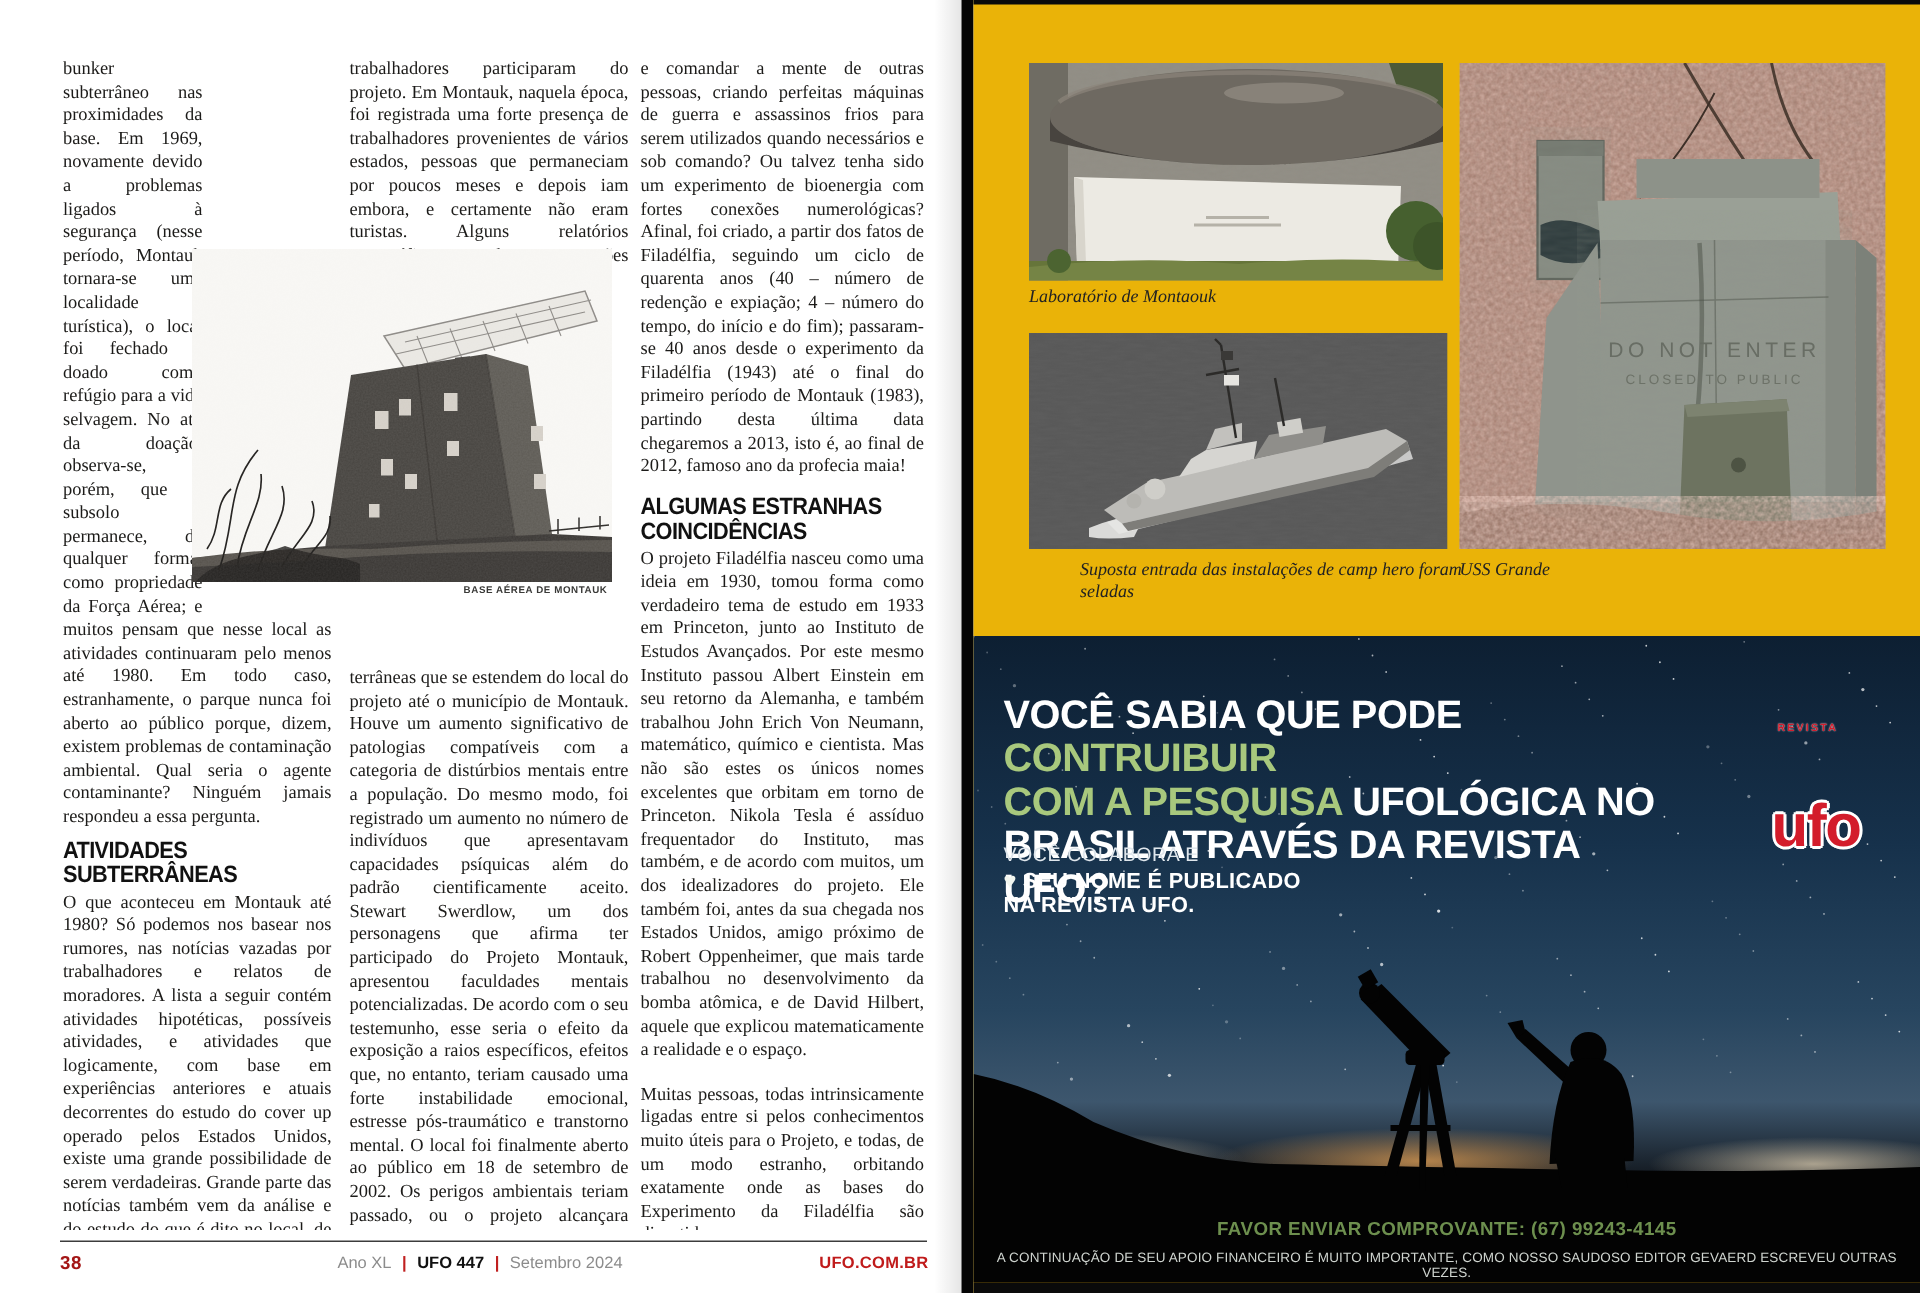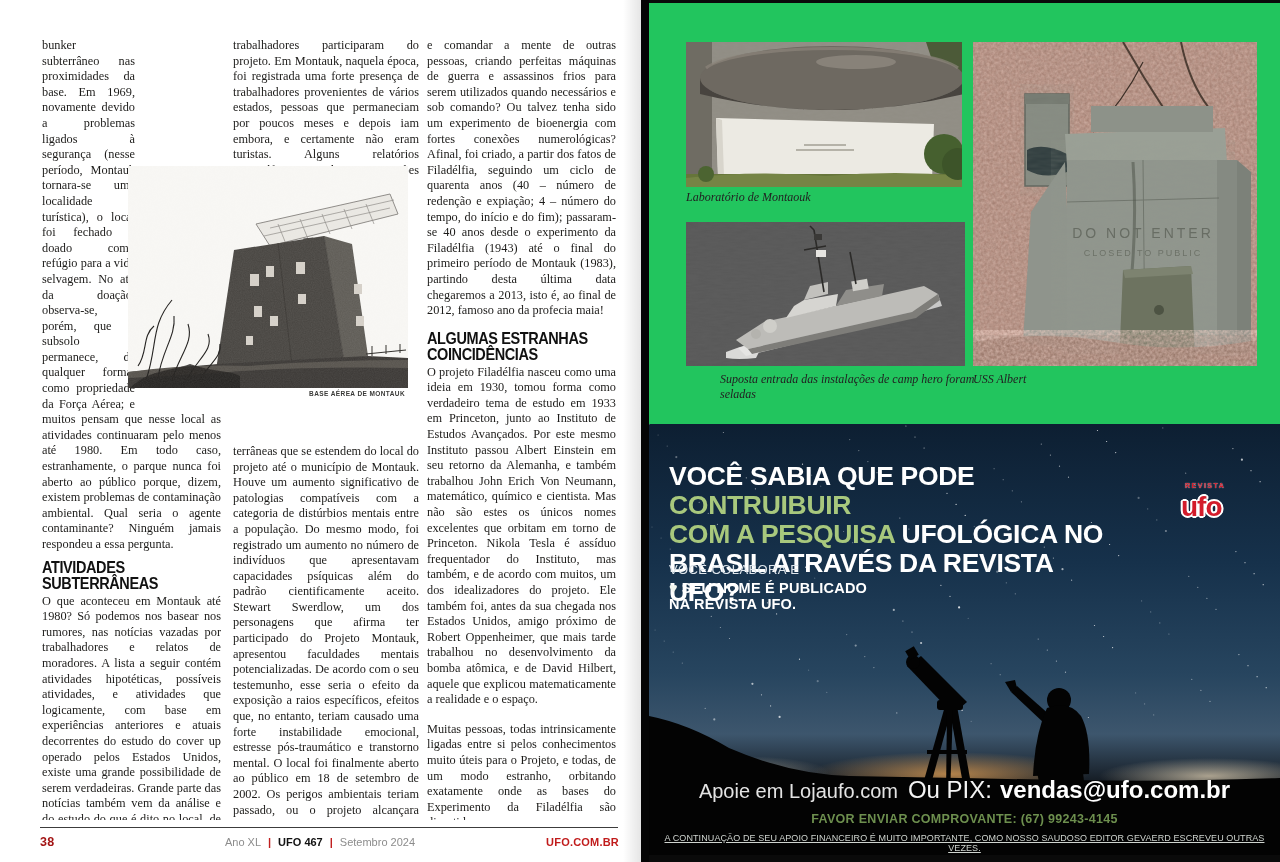--- a/index.html
+++ b/index.html
@@ -4,21 +4,21 @@
 <style>
   * { margin:0; padding:0; box-sizing:border-box; }
   html,body { width:1280px; height:862px; background:#ffffff; overflow:hidden; }
   body { font-family:"Liberation Serif", serif; color:#1c1b19; }
 
   .spread { position:relative; width:1280px; height:862px; background:#fff; }
 
   
   .page-left  { position:absolute; left:0; top:0; width:641px; height:862px; background:#fff; }
   .gutter     { position:absolute; left:641px; top:0; width:8px; height:862px; background:#050505; }
-  .page-right { position:absolute; left:649px; top:0; width:631px; height:862px; background:#22c55e; }
+  .page-right { position:absolute; left:649px; top:0; width:631px; height:862px; background:#eab308; }
   .edge-top    { position:absolute; left:0; top:0; width:631px; height:3px; background:#0a0a0a; }
   .edge-bottom { position:absolute; left:0; top:855px; width:631px; height:7px; background:#0a0a0a; }
   .page-left::after { content:""; position:absolute; right:0; top:0; width:18px; height:862px;
       background:linear-gradient(to right, rgba(0,0,0,0), rgba(0,0,0,0.10)); }
 
   
   .col { position:absolute; top:38px; height:782px; overflow:hidden;
          font-size:12.3px; line-height:15.6px; text-align:justify; }
   .col-1 { left:42px;  width:179px; }
   .col-2 { left:233px; width:186px; }
@@ -64,41 +64,41 @@
   .ad-headline { position:absolute; left:20px; top:38px; width:440px;
       font-weight:bold; font-size:26.5px; line-height:29px; color:#fff; letter-spacing:-0.3px; }
   .ad-green { color:#a8c87d; }
 
   .gau-logo { position:absolute; left:428px; top:42px; width:96px; text-align:center; }
   .gau-logo svg { display:block; margin:0 auto; }
   .gau-sub { font-size:6px; font-weight:bold; color:#e9eef2; letter-spacing:0.6px; line-height:7.5px; margin-top:2px; }
   .ufo-logo { position:absolute; left:532px; top:58px; width:92px; text-align:left; }
   .ufo-small { font-size:7px; font-weight:bold; color:#d31c2b; letter-spacing:1.5px;
       text-shadow:0 0 1px #fff; margin-left:4px; }
-  .ufo-big { font-size:28px; line-height:36px; font-weight:bold; color:#d31c2b; letter-spacing:-1px;
+  .ufo-big { font-size:40px; line-height:36px; font-weight:bold; color:#d31c2b; letter-spacing:-1px;
       text-shadow:-2px 0 0 #fff, 2px 0 0 #fff, 0 -2px 0 #fff, 0 2px 0 #fff,
-                  -1.4px -1.4px 0 #fff, 1.4px 1.4px 0 #fff, -1.4px 1.4px 0 #fff, 1.4px -1.4px 0 #fff; }
+                  -1.4px -1.4px 0 #fff, 1.4px 1.4px 0 #fff, -1.4px 1.4px 0 #fff, 1.4px -1.4px 0 #fff;margin-top:44px; }
 
   .ad-collab { position:absolute; left:20px; top:138px; color:#fff; }
   .ad-collab .l1 { font-size:13px; color:#dfe6ec; letter-spacing:0.4px; }
   .ad-collab .l2 { font-size:14.5px; font-weight:bold; margin-top:3px; letter-spacing:0.2px; }
   .ad-collab .l3 { font-size:14.5px; font-weight:bold; letter-spacing:0.2px; }
   .heart { color:#f2f6ef; margin-right:4px; }
 
   .scene { position:absolute; left:0; top:200px; width:631px; height:231px; }
 
   .ad-support { position:absolute; left:0; top:352px; width:631px; text-align:center;
       color:#fff; white-space:nowrap; }
   .ad-support .s1 { font-size:20px; color:#e3e3e3; font-weight:400; }
   .ad-support .s2 { font-size:24px; color:#f4f4f4; font-weight:400; margin-left:10px; }
   .ad-support .s3 { font-size:24px; font-weight:bold; margin-left:8px; }
   .ad-proof { position:absolute; left:0; top:388px; width:631px; text-align:center;
       font-size:12.5px; font-weight:bold; color:#6d8f4e; letter-spacing:0.3px; }
   .ad-footnote { position:absolute; left:0; top:409px; width:631px; text-align:center;
-      font-size:9px; color:#cfd4cf; letter-spacing:0.1px;text-decoration:underline; }
+      font-size:9px; color:#cfd4cf; letter-spacing:0.1px; }
 </style>
 </head>
 <body>
 
 <div class="spread">
 
   <div class="page-left">
 
     <div class="col col-1">
       <div class="para"><span class="intrude"></span><span>bunker subterrâneo nas proximidades da base. Em 1969, novamente devido a problemas ligados à segurança (nesse período, Montauk tornara-se uma localidade turística), o local foi fechado e doado como refúgio para a vida selvagem. No ato da doação, observa-se, porém, que o subsolo permanece, de qualquer forma, como propriedade da Força Aérea; e muitos pensam que nesse local as atividades continuaram pelo menos até 1980. Em todo caso, estranhamente, o parque nunca foi aberto ao público porque, dizem, existem problemas de contaminação ambiental. Qual seria o agente contaminante? Ninguém jamais respondeu a essa pergunta.</span></div>
@@ -178,21 +178,21 @@
         </g>
         <path d="M2,222 C20,204 40,206 62,198 C84,206 100,204 112,210 L112,222 Z" fill="#23211f" opacity="0.85"></path>
         <rect width="280" height="222" filter="url(#grainW)" opacity="0.25"></rect>
       </svg>
     </div>
     <div class="tower-caption">BASE AÉREA DE MONTAUK</div>
 
     <div class="foot-rule"></div>
     <div class="folio">38</div>
     <div class="foot-center">
-      <span>Ano XL</span><span class="sep">|</span><span class="ed">UFO 467</span><span class="sep">|</span><span>Setembro 2024</span>
+      <span>Ano XL</span><span class="sep">|</span><span class="ed">UFO 447</span><span class="sep">|</span><span>Setembro 2024</span>
     </div>
     <div class="foot-site">UFO.COM.BR</div>
   </div>
 
   <div class="gutter"></div>
 
   <div class="page-right">
     <div class="edge-top"></div>
 
     <div class="rphoto" style="left:37px; top:42px;">
@@ -314,21 +314,21 @@
 
         <polygon points="150,228 218,224 222,320 146,322" fill="#6d7360"></polygon>
         <polygon points="150,228 218,224 220,232 152,236" fill="#7d8370"></polygon>
         <circle cx="186" cy="268" r="5" fill="#4d5343"></circle>
 
         <path d="M0,300 Q70,288 140,300 Q210,312 284,298 L284,324 L0,324 Z" fill="#8f6a5c" opacity="0.9"></path>
         <rect x="0" y="292" width="284" height="32" filter="url(#leafL)" opacity="0.9"></rect>
         <rect x="0" y="296" width="284" height="28" filter="url(#leafD)" opacity="0.5"></rect>
       </svg>
     </div>
-    <div class="rcaption" style="left:324px; top:372px;">USS Albert</div>
+    <div class="rcaption" style="left:324px; top:372px;">USS Grande</div>
 
     <div class="ad">
       <svg id="stars" width="631" height="300" xmlns="http://www.w3.org/2000/svg">
           <circle cx="0.0" cy="0.0" r="1.1" fill="#ffffff" opacity="0.25"></circle>
           <circle cx="97.3" cy="53.8" r="0.6" fill="#ffffff" opacity="0.62"></circle>
           <circle cx="194.6" cy="107.5" r="0.6" fill="#ffffff" opacity="0.39"></circle>
           <circle cx="291.9" cy="161.3" r="0.6" fill="#ffffff" opacity="0.76"></circle>
           <circle cx="389.2" cy="215.1" r="0.6" fill="#ffffff" opacity="0.53"></circle>
           <circle cx="486.6" cy="268.9" r="0.6" fill="#ffffff" opacity="0.30"></circle>
           <circle cx="583.9" cy="24.6" r="0.6" fill="#ffffff" opacity="0.67"></circle>
@@ -525,22 +525,19 @@
 
         <g fill="#030303">
           <polygon points="402,92 368,62 362,68 396,100"></polygon>
           <polygon points="362,68 356,58 366,56 368,64"></polygon>
           <circle cx="410" cy="76" r="12"></circle>
           <path d="M398,84 Q420,76 432,92 Q442,110 440,150 L384,152 Q386,110 398,84 Z"></path>
           <path d="M388,148 L392,168 L436,168 L434,148 Z"></path>
         </g>
       </svg>
 
-      <div class="ad-support">
-        <span class="s1">Apoie em Lojaufo.com</span><span class="s2">Ou PIX:</span><span class="s3">vendas@ufo.com.br</span>
-      </div>
       <div class="ad-proof">FAVOR ENVIAR COMPROVANTE: (67) 99243-4145</div>
       <div class="ad-footnote">A CONTINUAÇÃO DE SEU APOIO FINANCEIRO É MUITO IMPORTANTE, COMO NOSSO SAUDOSO EDITOR GEVAERD ESCREVEU OUTRAS VEZES.</div>
     </div>
 
     <div class="edge-bottom"></div>
   </div>
 </div>
 
 </body></html>

